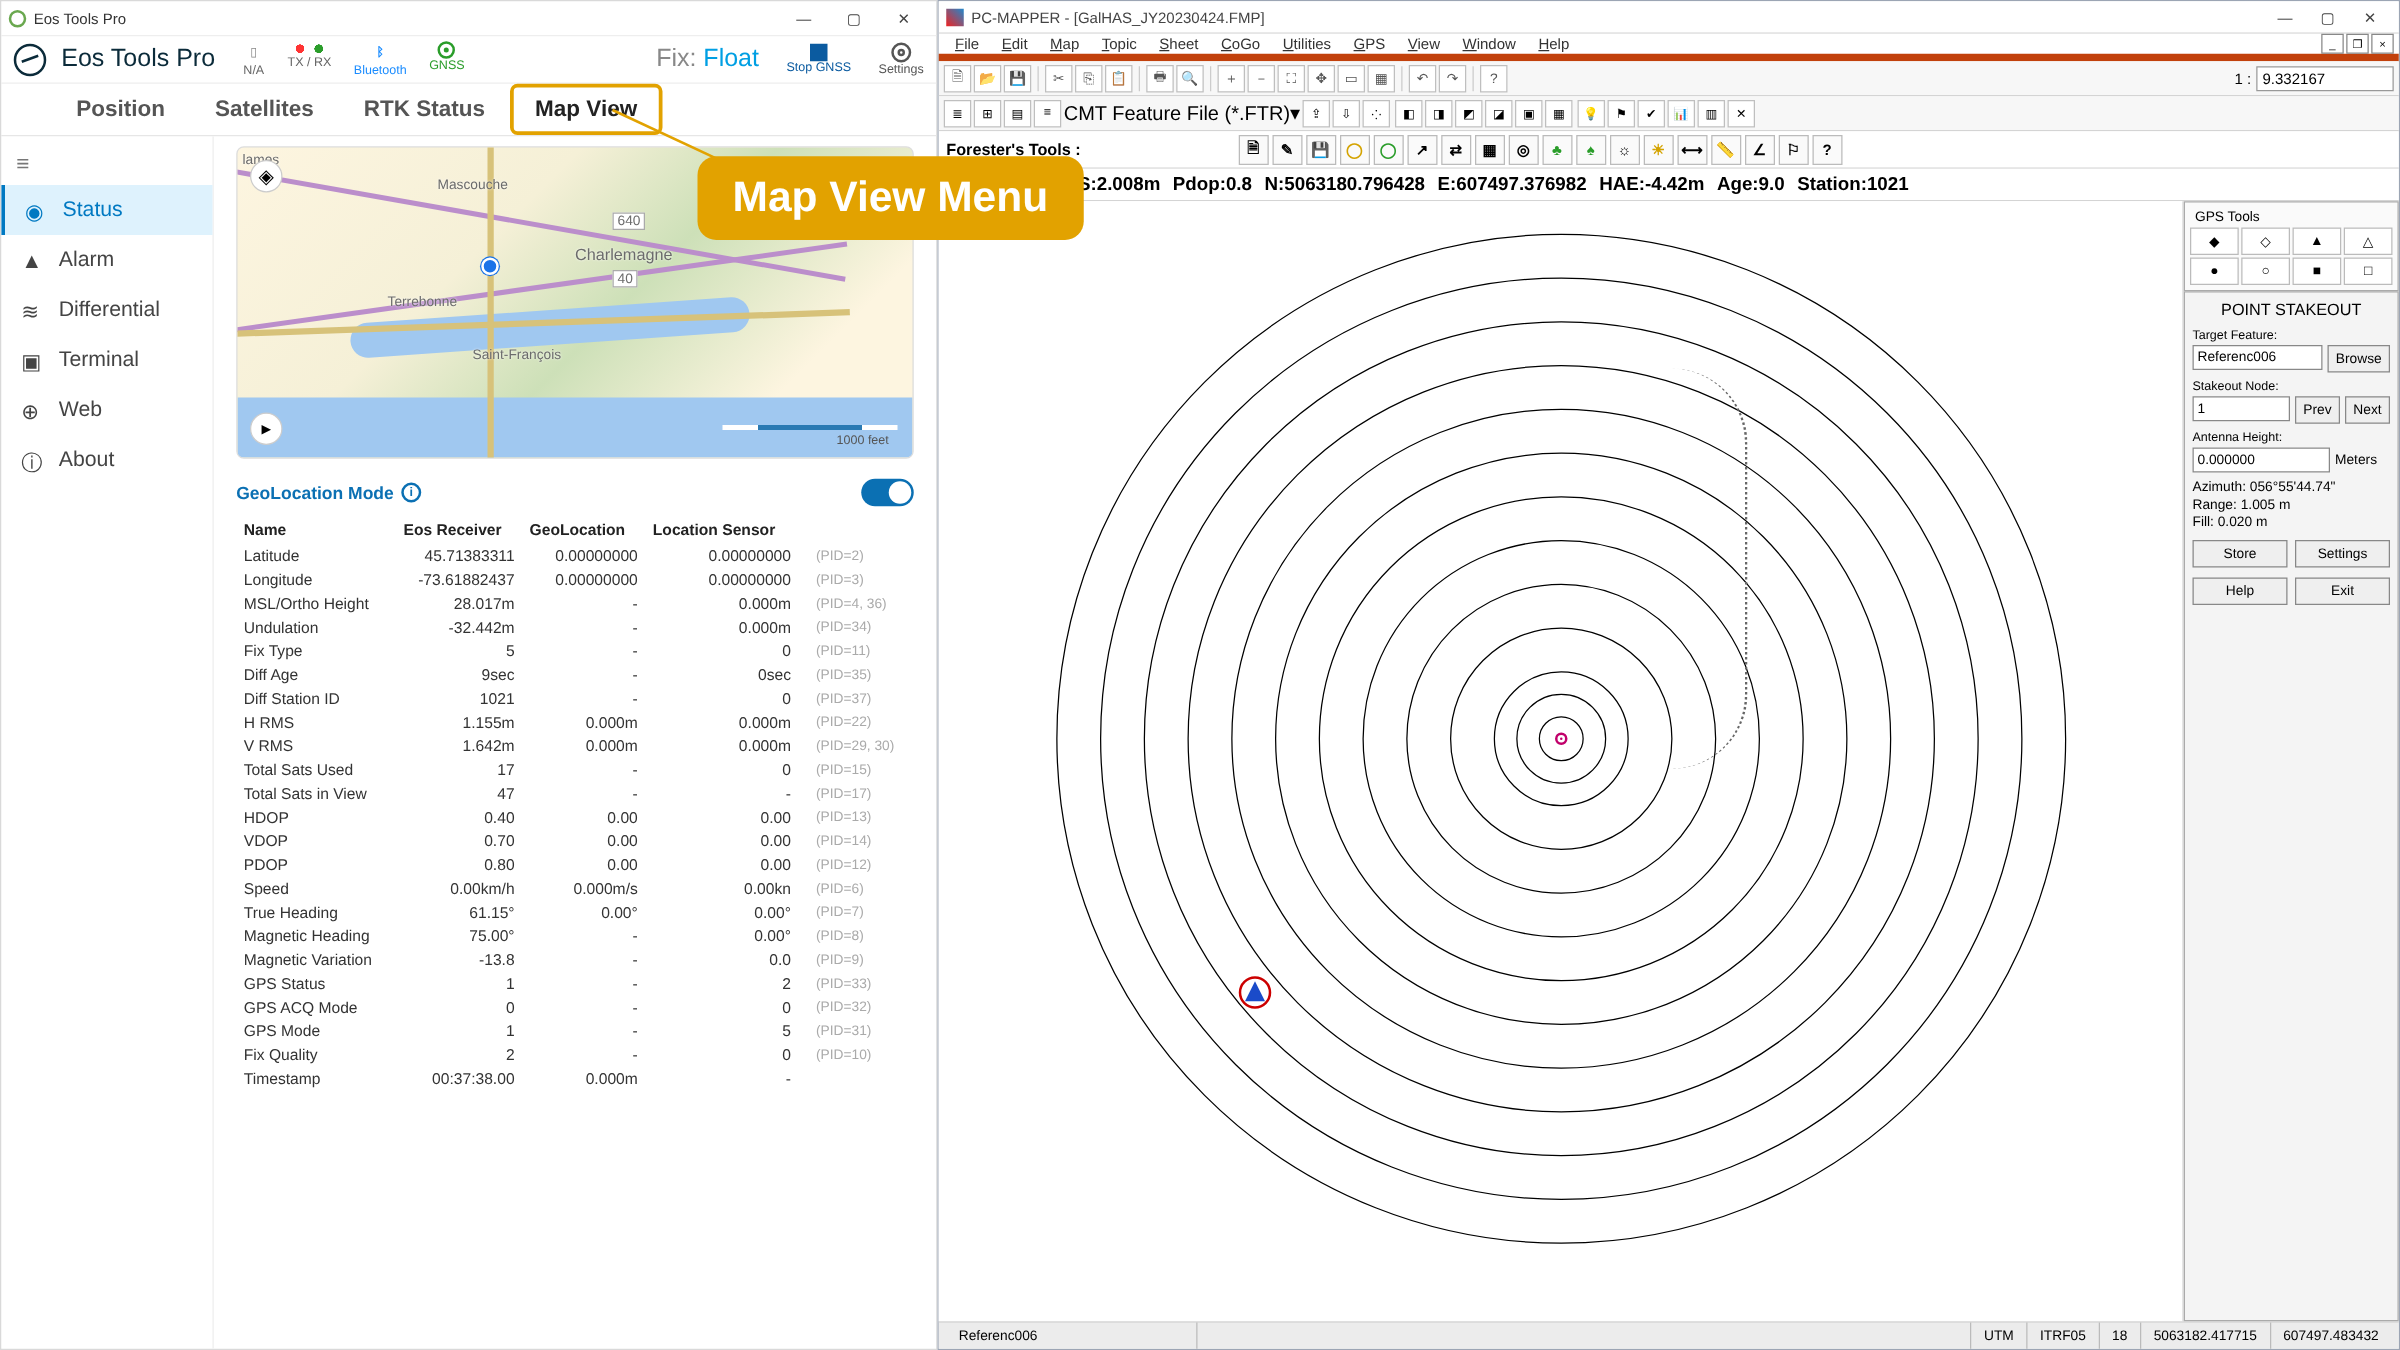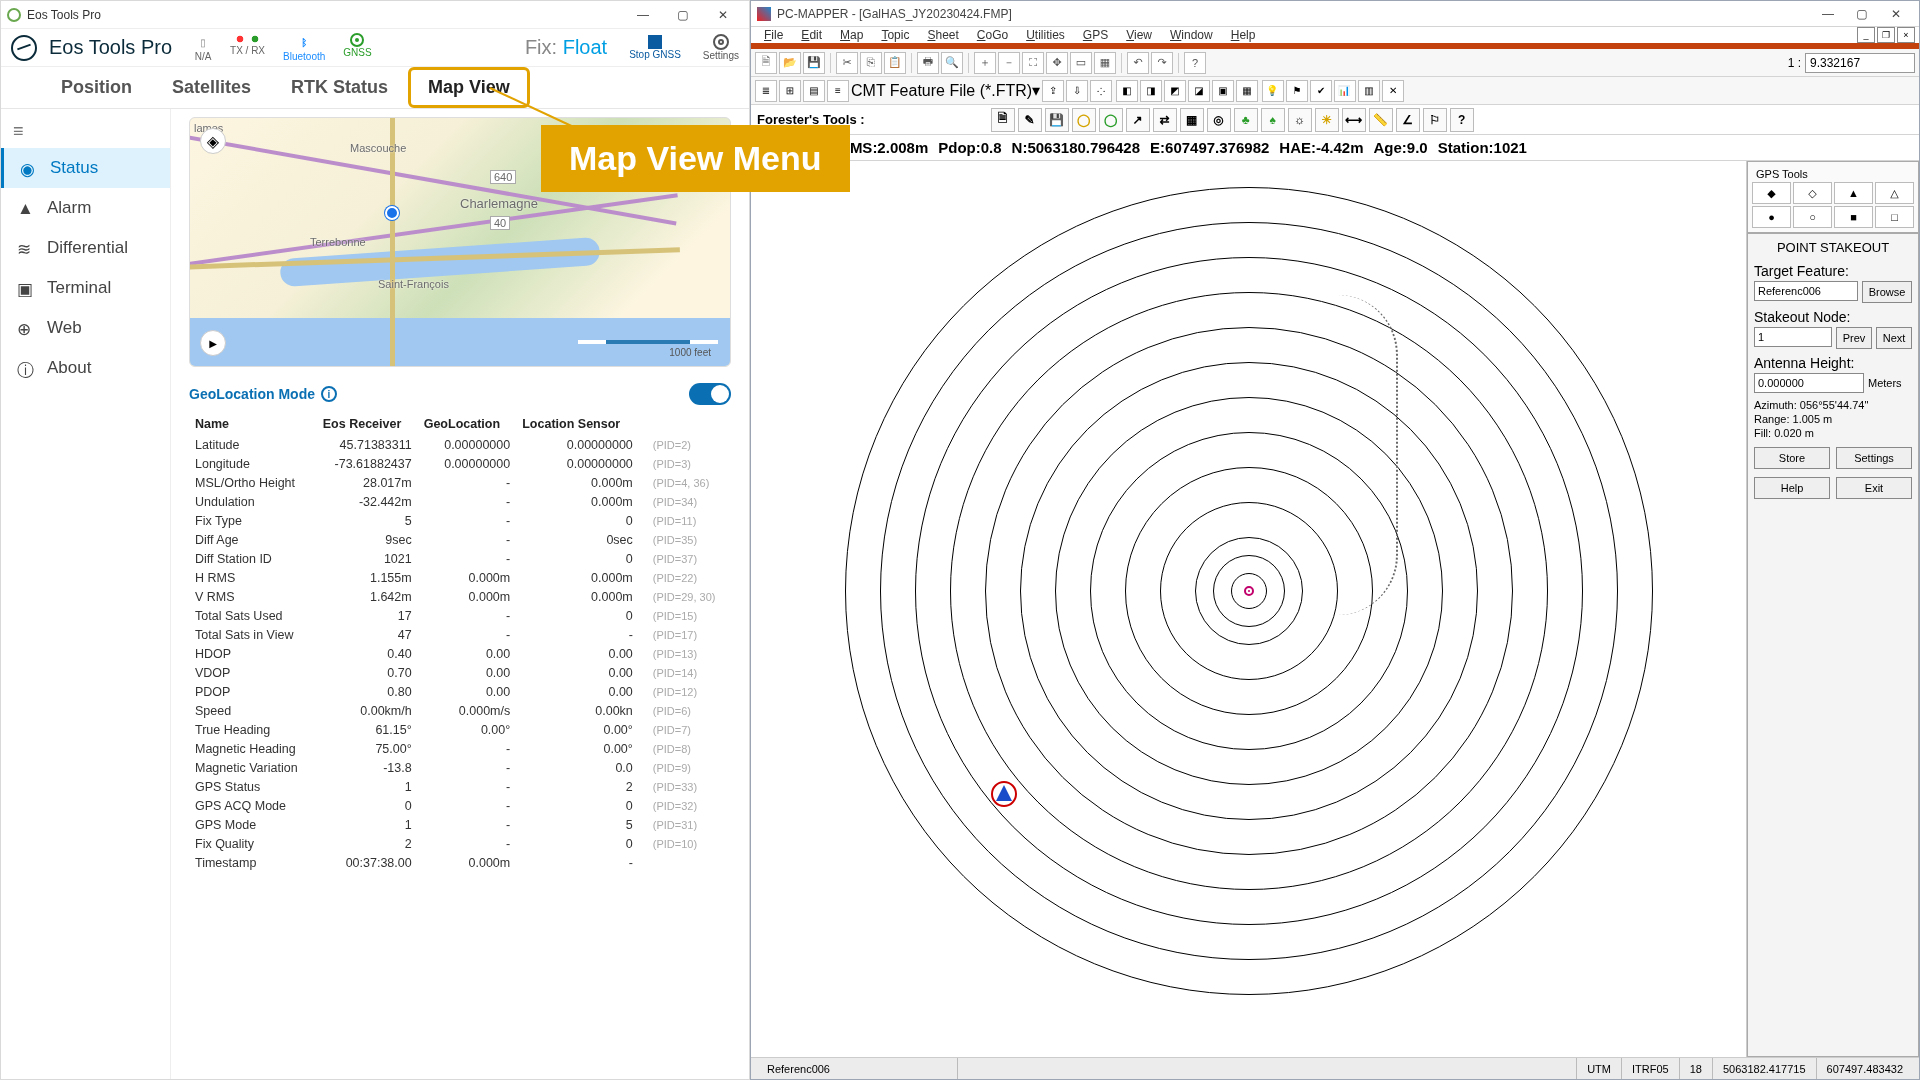--- a/index.html
+++ b/index.html
@@ -53,21 +53,21 @@
 .eos-map .road { position:absolute; background:#d7c27a; height:5px; }
 .eos-map .road.purple { background:#bb8ecb; height:4px;}
 .eos-map .water { position:absolute; background:#a0c8f0; }
 .eos-map .pin { position:absolute; left:195px; top:88px; width:14px; height:14px; background:#1a73e8; border-radius:50%; border:2px solid white; box-shadow:0 0 0 1px #1a73e8;}
 .eos-map .label { position:absolute; font-size:11px; color:#6b6b6b; text-shadow:0 0 2px #fff;}
 .eos-map .ctrl { position:absolute; width:26px;height:26px;border-radius:50%;background:#fff;border:1px solid #ccc;display:flex;align-items:center;justify-content:center;}
 .eos-map .scale { position:absolute; right:19px; bottom:8px; font-size:10px; color:#555;}
 .eos-map .scalebar { position:absolute; right:12px; bottom:22px; width:140px; height:4px; background:linear-gradient(90deg,#fff 0%,#fff 20%,#2a7ab3 20%,#2a7ab3 80%,#fff 80%);}
 
 .callout-line { position:absolute; left:490px; top:87px; width:100px; height:2px; background:#e2a200; transform:rotate(25deg); transform-origin:left;}
-.callout { position:absolute; left:541px; top:125px; background:#e2a200; color:#fff; padding:14px 28px; font-size:34px; font-weight:600; z-index:50;}
+.callout { position:absolute; left:558px; top:125px; background:#e2a200; color:#fff; padding:14px 28px; font-size:34px; font-weight:600; z-index:50;border-radius:15px;}
 
 .geo-row { display:flex; align-items:center; margin:16px 0 8px; color:#0b70b3; font-size:14px; font-weight:600;}
 .geo-row .info { width:16px;height:16px;border:2px solid #0b70b3;border-radius:50%;display:flex;align-items:center;justify-content:center;font-size:10px;margin-left:6px;}
 .geo-row .toggle { margin-left:auto; width:42px;height:22px;border-radius:11px;background:#0b70b3;position:relative;}
 .geo-row .toggle::after{content:"";position:absolute;right:2px;top:2px;width:18px;height:18px;background:#fff;border-radius:50%;}
 
 .geo-table { width:100%; font-size:12.5px; color:#333; border-collapse:collapse;}
 .geo-table th { text-align:left; font-weight:600; padding:4px 6px; color:#222;}
 .geo-table td { padding:2.5px 6px;}
 .geo-table td.c2,.geo-table td.c3,.geo-table td.c4{text-align:right;}
@@ -112,21 +112,21 @@
 
 .pcm-rightpane { width:172px; display:flex; flex-direction:column;}
 .gps-toolbox { border:1px solid #aaa; background:#fafafa; padding:4px;}
 .gps-toolbox .title{font-size:11px;padding:2px 4px;}
 .gps-toolbox .grid{display:grid;grid-template-columns:repeat(4,1fr);gap:2px;}
 .gps-toolbox .gbtn{height:22px;border:1px solid #bbb;background:#fff;font-size:11px;display:flex;align-items:center;justify-content:center;}
 
 .stakeout { flex:1; border:1px solid #aaa; background:#f4f4f4; padding:6px 6px; font-size:12px;}
 .stakeout .head { text-align:center; font-weight:400; font-size:13px; margin-bottom:8px;}
 .stakeout .field { margin-bottom:6px;}
-.stakeout .field label{display:block; font-size:14px; margin-bottom:2px;}
+.stakeout .field label{display:block; font-size:10px; margin-bottom:2px;}
 .stakeout .row{display:flex; gap:4px;}
 .stakeout input{width:100%; height:20px; border:1px solid #888; font-size:11px; padding:0 3px; background:#fff;}
 .stakeout .btn{height:22px; border:1px solid #888; background:#efefef; font-size:11px; flex:1; display:flex;align-items:center;justify-content:center;}
 .stakeout .info{font-size:11px; margin:2px 0;}
 .stakeout .btnrow{display:flex; gap:6px; margin-top:8px;}
 
 .pcm-footer { height:22px; background:#ececec; border-top:1px solid #ccc; display:flex; align-items:center; font-size:11px; padding:0 6px;}
 .pcm-footer .cell{padding:0 10px; border-left:1px solid #bbb;height:100%;display:flex;align-items:center;}
 .pcm-footer .cell:first-child{border-left:none;flex:0 0 200px;}
 .pcm-footer .grow{flex:1;}

